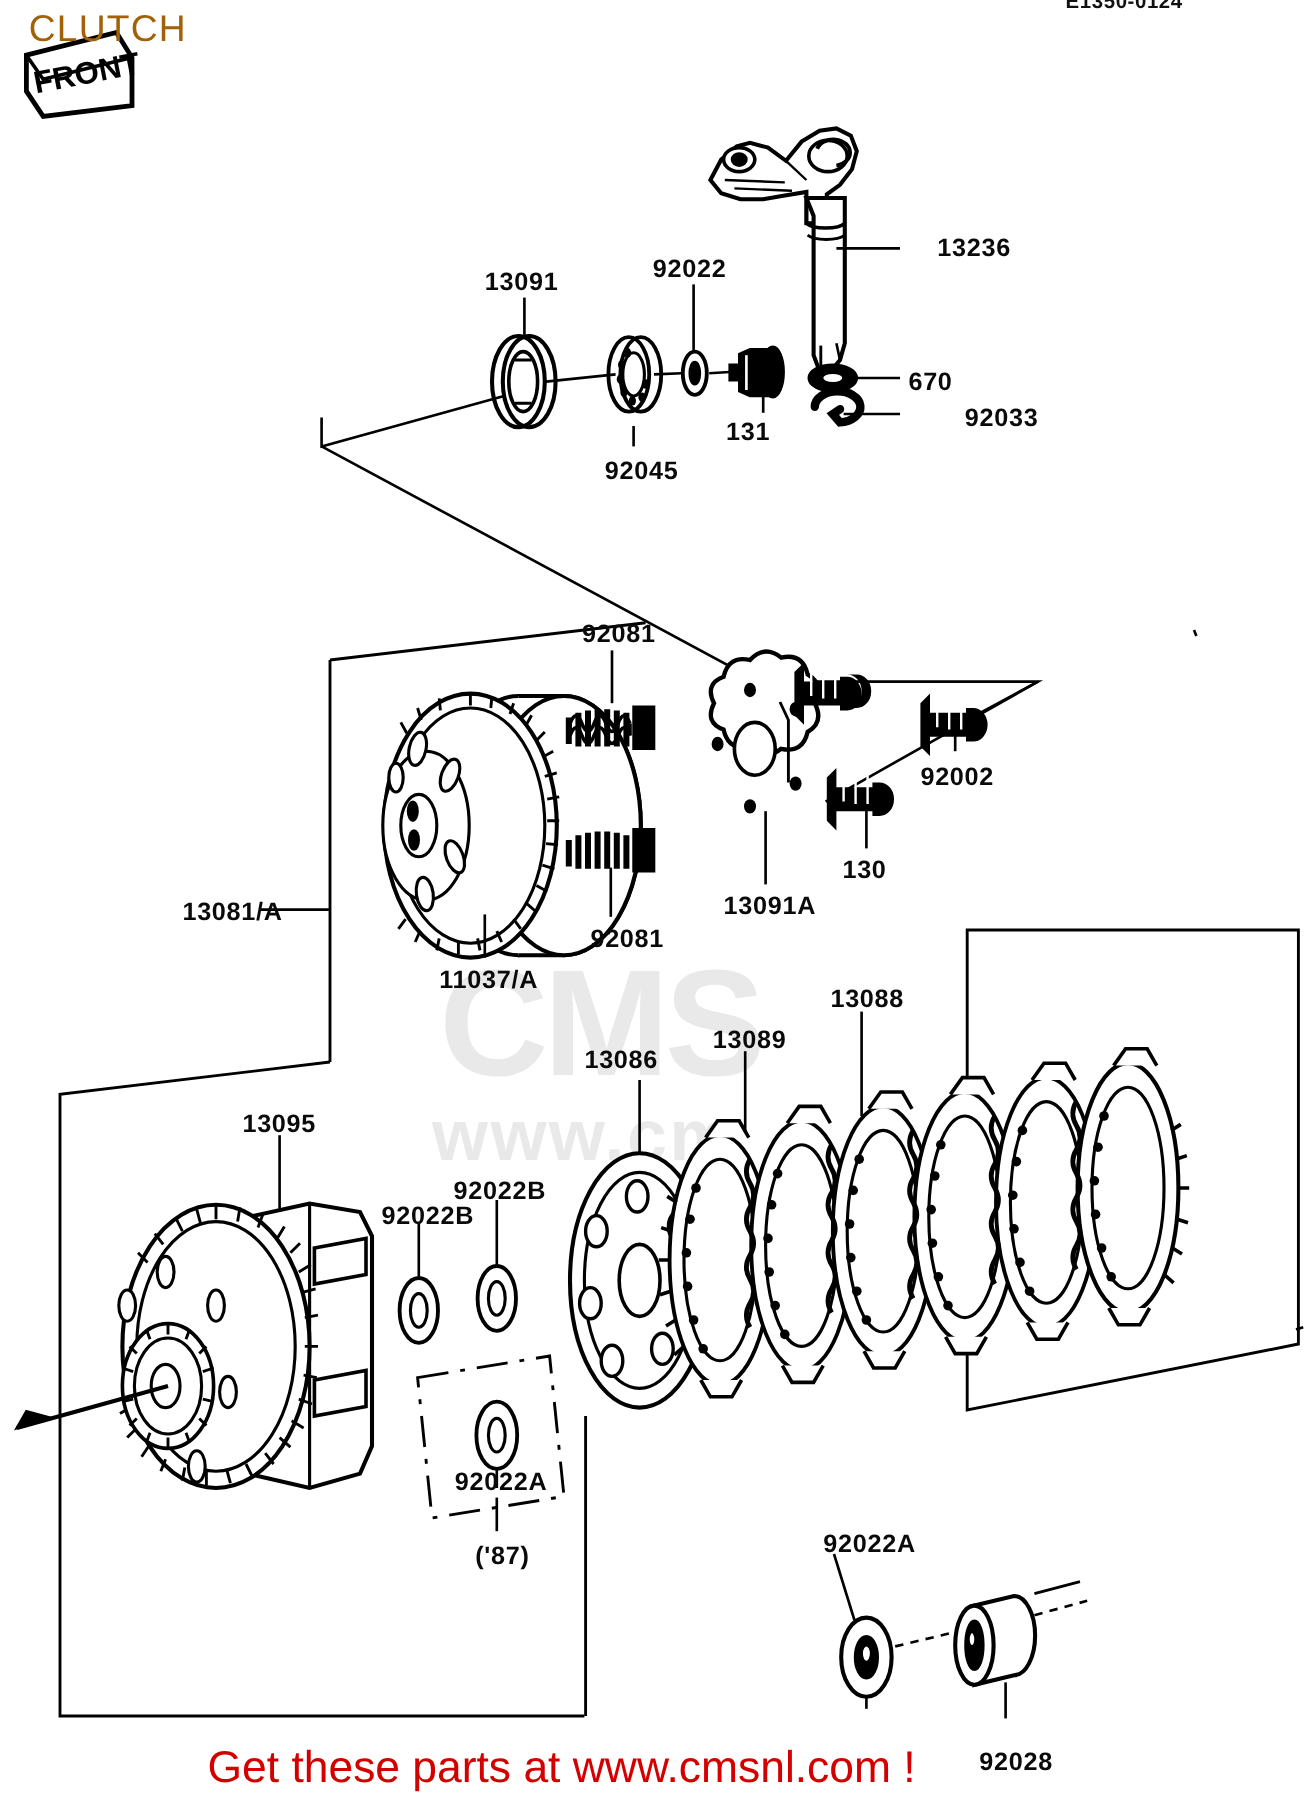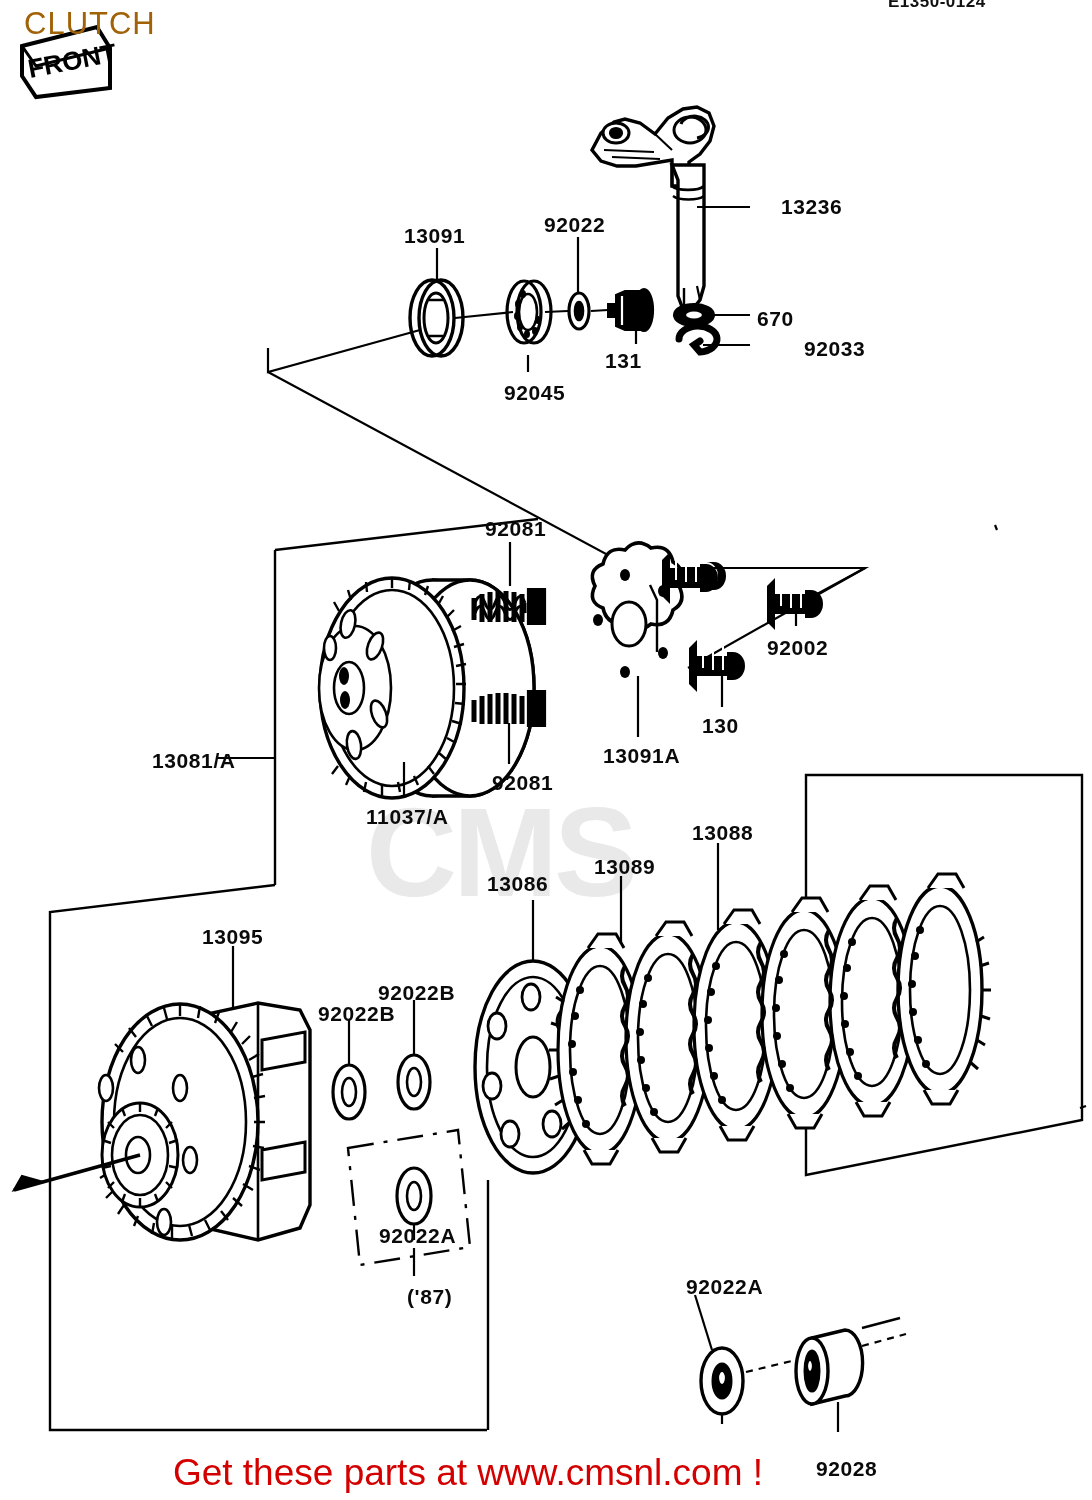--- a/index.html
+++ b/index.html
@@ -84,20 +84,21 @@
     font-size: 60px;
     letter-spacing: 2px;
   }
 </style>
 </head>
 <body>
 
 <div id="page">
 
   <div class="wm-text" id="wm-cms">CMS</div>
+  <div class="wm-text" id="wm-www">www.cm</div>
 
   <svg id="artboard" viewBox="0 0 1092 1500">
     <defs>
       <g id="scrw">
         <path d="M0,-9 L30,-9 L30,-4 L40,-4 A12,12 0 0 1 40,20 L30,20 L30,25 L0,25 Z" fill="#000"></path>
       </g>
     </defs>
 
     <g stroke="#000" fill="none" stroke-width="2.2">
 
@@ -524,20 +525,20 @@
       <div class="callout" style="left: 136px; top: 749px; margin-left: 16px;">13081/A</div>
       <div class="callout" style="left: 492px; top: 771px;">92081</div>
       <div class="callout" style="left: 366px; top: 805px;">11037/A</div>
       <div class="callout" style="left: 692px; top: 821px;">13088</div>
       <div class="callout" style="left: 594px; top: 855px;">13089</div>
       <div class="callout" style="left: 487px; top: 872px;">13086</div>
       <div class="callout" style="left: 202px; top: 925px;">13095</div>
       <div class="callout" style="left: 378px; top: 981px;">92022B</div>
       <div class="callout" style="left: 318px; top: 1002px;">92022B</div>
       <div class="callout" style="left: 379px; top: 1224px;">92022A</div>
-      <div class="callout" style="left: 396px; top: 1285px; margin-left: 11px;">('87)</div>
+      <div class="callout" style="left: 396px; top: 1285px;">('87)</div>
       <div class="callout" style="left: 686px; top: 1275px;">92022A</div>
       <div class="callout" style="left: 816px; top: 1442px; margin-top: 15px;">92028</div>
     </div>
 
   <div class="footer-note" style="color: rgb(212, 0, 0);">Get these parts at www.cmsnl.com !</div>
 
 </div>
 
 </body></html>

